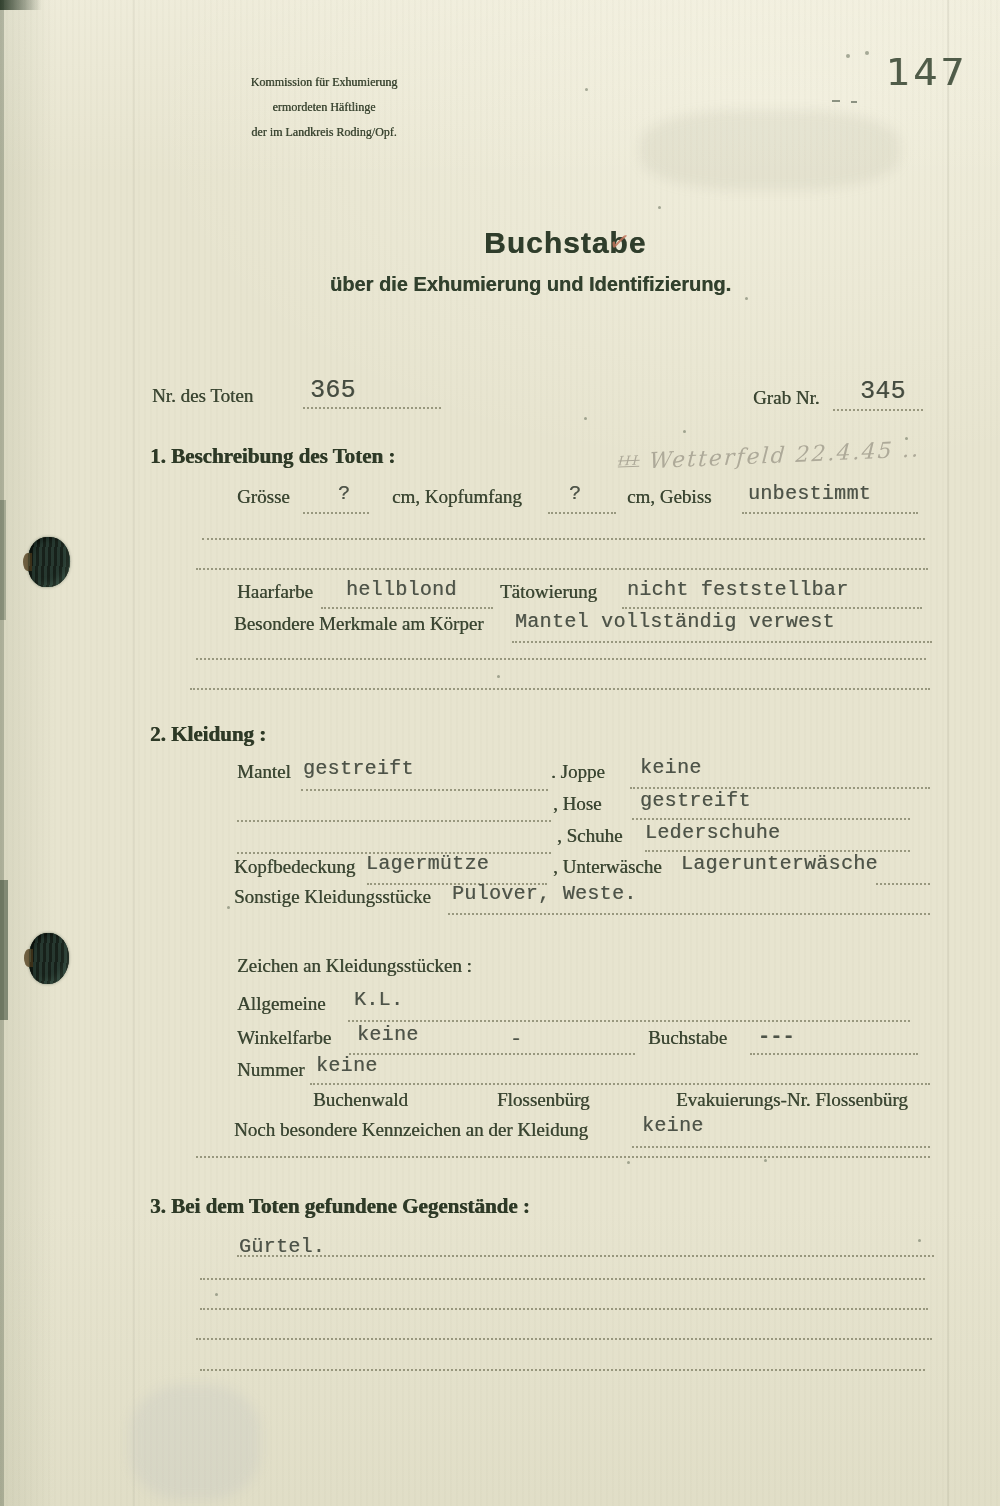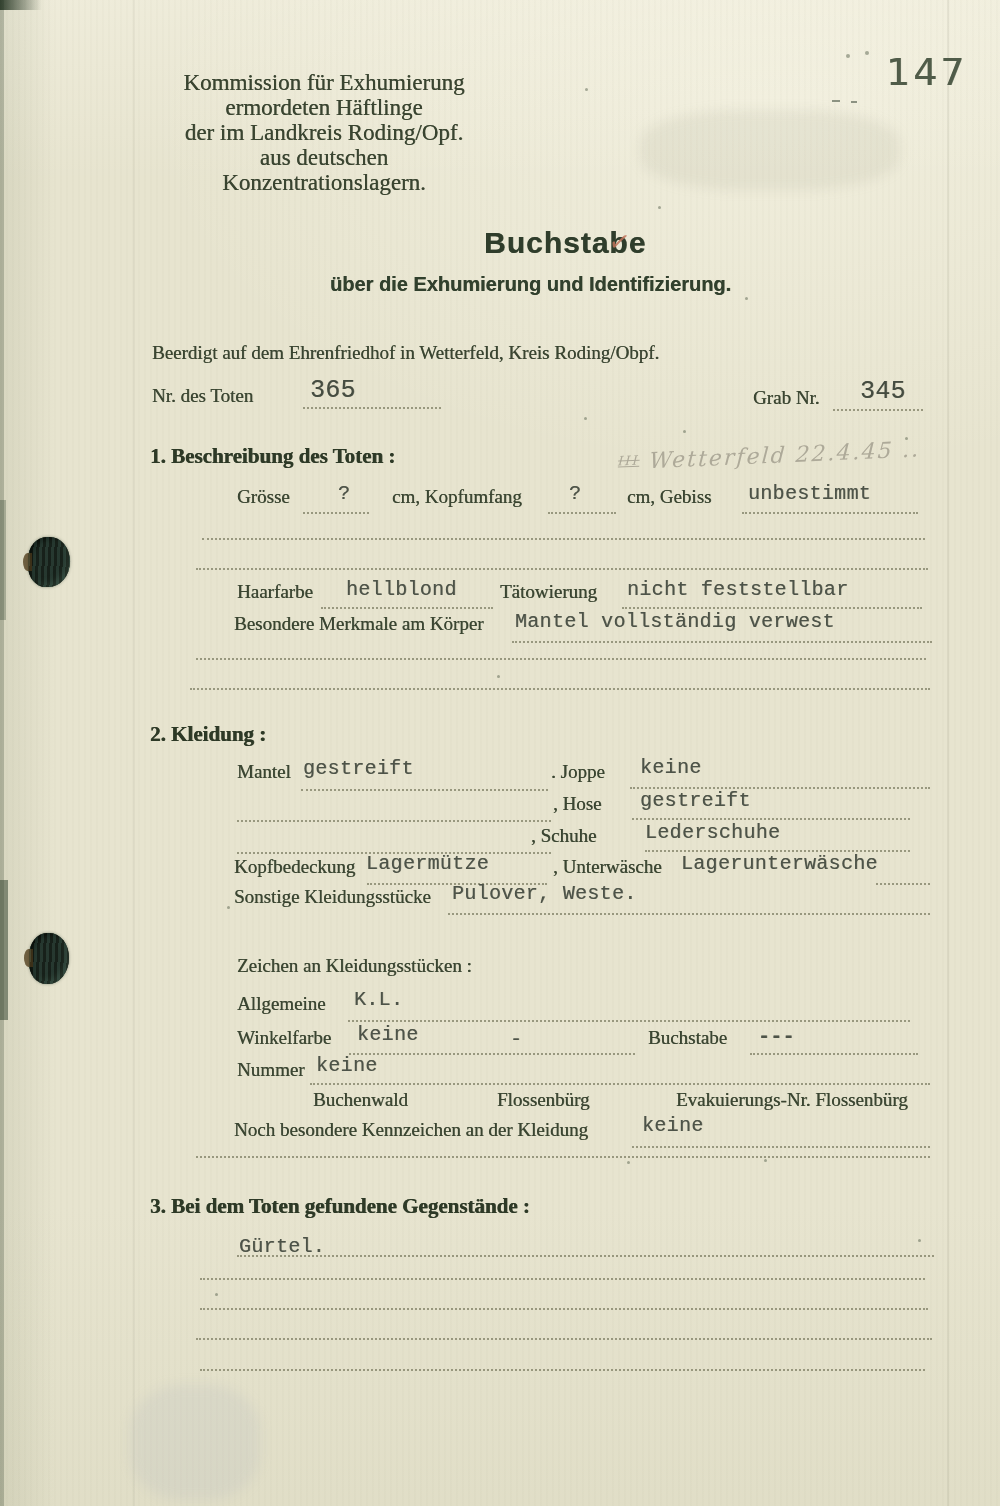--- a/index.html
+++ b/index.html
@@ -19,21 +19,21 @@
   .tw{position:absolute;white-space:nowrap;font-family:"Liberation Mono","DejaVu Sans Mono",monospace;
       font-size:20px;color:#4d5348;letter-spacing:0.3px;
       text-shadow:0.5px 0.4px 0.6px rgba(70,75,62,0.55);}
   .num{font-size:25px;color:#454c40;}
   .dl{position:absolute;border-bottom:2px dotted rgba(122,122,96,0.72);height:0;}
   .sp{position:absolute;width:3px;height:3px;background:#5a6450;border-radius:50%;opacity:0.5;}
   .dash{position:absolute;height:2px;background:#4a5545;opacity:0.6;}
   .pagenum{position:absolute;left:886px;top:50px;font-family:"DejaVu Sans",sans-serif;font-size:38px;
       color:#505c49;letter-spacing:3px;text-shadow:0.5px 0 0 rgba(80,92,73,0.7);}
   .lh{position:absolute;left:158px;top:70px;width:332px;text-align:center;line-height:25px;
-      font-size:23px;color:#394430;text-shadow:0.4px 0 0 rgba(57,68,48,0.8);}
+      font-size:12px;color:#394430;text-shadow:0.4px 0 0 rgba(57,68,48,0.8);}
   .title{position:absolute;left:484px;top:226px;font-family:"Liberation Sans",sans-serif;font-weight:bold;
       font-size:30px;color:#2f3d2b;letter-spacing:1px;text-shadow:0.5px 0 0 rgba(47,61,43,0.8);white-space:nowrap;}
   .subtitle{position:absolute;left:330px;top:273px;font-family:"Liberation Sans",sans-serif;font-weight:bold;
       font-size:20px;color:#31402d;text-shadow:0.4px 0 0 rgba(49,64,45,0.8);white-space:nowrap;}
   .chk{position:absolute;left:608px;top:226px;color:#c0745c;font-size:27px;opacity:0.85;
       font-family:"DejaVu Sans",sans-serif;transform:rotate(12deg) scaleX(0.9);}
   .hw{position:absolute;left:618px;top:443px;font-family:"DejaVu Serif",serif;font-style:italic;
       color:#a8a494;transform:rotate(-2.5deg) skewX(-6deg);font-size:22px;letter-spacing:2px;
       white-space:nowrap;opacity:0.9;}
   .hw-roman{display:inline-block;font-size:13px;text-decoration:underline line-through;
@@ -62,34 +62,32 @@
   <div class="wash" style="left:640px;top:110px;width:260px;height:80px;background:rgba(150,150,125,0.12);"></div>
   <div class="wash" style="left:130px;top:1385px;width:130px;height:115px;background:rgba(165,175,185,0.16);"></div>
 
   <div class="hole" style="left:28px;top:537px;width:42px;height:50px;"></div>
   <div class="hole" style="left:29px;top:933px;width:40px;height:51px;"></div>
 
   <div class="lh">
     <div>Kommission für Exhumierung</div>
     <div>ermordeten Häftlinge</div>
     <div>der im Landkreis Roding/Opf.</div>
-    <div>aus deutschen Konzentrationslagern.</div>
   </div>
 
   <div class="pagenum">147</div>
   <div class="sp" style="left:846px;top:54px;width:4px;height:4px;"></div>
   <div class="sp" style="left:865px;top:51px;width:4px;height:4px;"></div>
   <div class="dash" style="left:832px;top:100px;width:8px;"></div>
   <div class="dash" style="left:851px;top:101px;width:6px;"></div>
 
   <div class="title">Buchstabe</div>
   <div class="chk">✓</div>
   <div class="subtitle">über die Exhumierung und Identifizierung.</div>
 
-  <span class="t" style="left:152px;top:342px;">Beerdigt auf dem Ehrenfriedhof in Wetterfeld, Kreis Roding/Obpf.</span>
   <span class="t" style="left:152px;top:385px;">Nr. des Toten</span>
   <span class="tw num" style="left:310px;top:376px;">365</span>
   <div class="dl" style="left:303px;top:407px;width:138px;"></div>
   <span class="t" style="left:753px;top:387px;">Grab Nr.</span>
   <span class="tw num" style="left:860px;top:377px;">345</span>
   <div class="dl" style="left:833px;top:409px;width:90px;"></div>
 
   <span class="t h" style="left:150px;top:444px;">1. Beschreibung des Toten :</span>
 
   <div class="hw">
@@ -131,21 +129,21 @@
   <span class="t" style="left:551px;top:761px;">. Joppe</span>
   <span class="tw" style="left:640px;top:756px;">keine</span>
   <div class="dl" style="left:630px;top:787px;width:300px;"></div>
 
   <div class="dl" style="left:237px;top:820px;width:314px;"></div>
   <span class="t" style="left:553px;top:793px;">, Hose</span>
   <span class="tw" style="left:640px;top:789px;">gestreift</span>
   <div class="dl" style="left:632px;top:818px;width:278px;"></div>
 
   <div class="dl" style="left:237px;top:852px;width:314px;"></div>
-  <span class="t" style="left:531px;top:825px;">, Schuhe</span>
+  <span class="t" style="left:557px;top:825px;">, Schuhe</span>
   <span class="tw" style="left:645px;top:821px;">Lederschuhe</span>
   <div class="dl" style="left:645px;top:850px;width:265px;"></div>
 
   <span class="t" style="left:234px;top:856px;">Kopfbedeckung</span>
   <span class="tw" style="left:366px;top:852px;">Lagermütze</span>
   <div class="dl" style="left:367px;top:883px;width:180px;"></div>
   <span class="t" style="left:553px;top:856px;">, Unterwäsche</span>
   <span class="tw" style="left:681px;top:852px;">Lagerunterwäsche</span>
   <div class="dl" style="left:876px;top:883px;width:54px;"></div>
 

